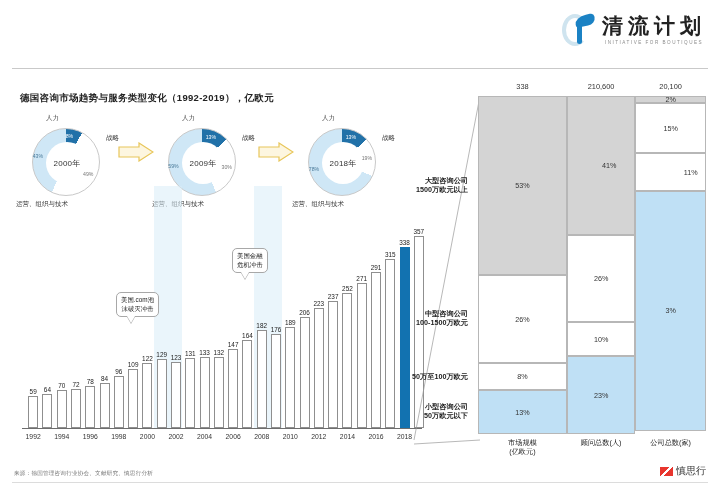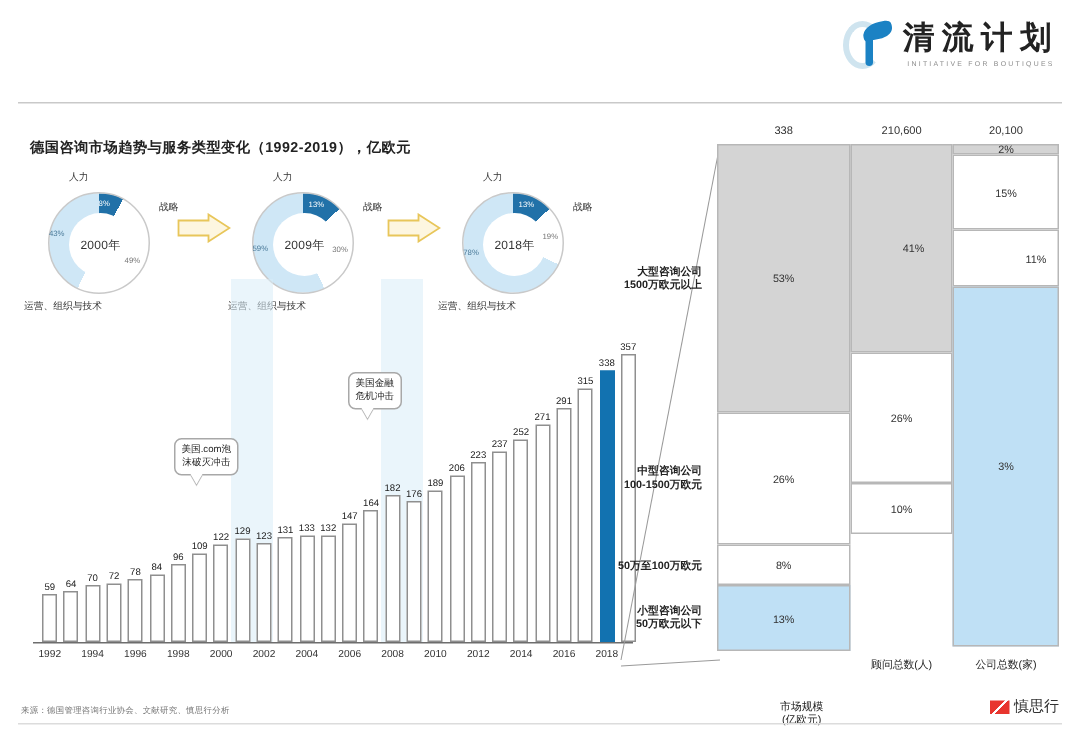--- a/index.html
+++ b/index.html
@@ -282,30 +282,31 @@
         <div>50万欧元以下</div>
       </div>
     </div>
   <div class="mek" id="mek">
       <div class="mek-col" style="left: 0px; width: 88.92px;">
         <div class="mek-head">338</div>
         <div class="mek-seg" style="top: 0px; height: 179.14px; background: rgb(212, 212, 212);">53%</div>
         <div class="mek-seg" style="top: 179.14px; height: 87.88px; background: rgb(255, 255, 255);">26%</div>
         <div class="mek-seg" style="top: 267.02px; height: 27.04px; background: rgb(255, 255, 255);">8%</div>
         <div class="mek-seg" style="top: 294.06px; height: 43.94px; background: rgb(191, 224, 245);">13%</div>
-        <div class="mek-foot" style="left: 12px; width: 88.92px; margin-top: 28px;">
+        <div class="mek-foot" style="left: 0px; width: 88.92px;">
           <div>市场规模</div>
           <div>(亿欧元)</div>
         </div>
       </div>
       <div class="mek-col" style="left: 88.92px; width: 68.4px;">
         <div class="mek-head">210,600</div>
         <div class="mek-seg" style="top: 0px; height: 138.58px; background: rgb(212, 212, 212); padding-left: 16px;">41%</div>
         <div class="mek-seg" style="top: 138.58px; height: 87.88px; background: rgb(255, 255, 255);">26%</div>
         <div class="mek-seg" style="top: 226.46px; height: 33.8px; background: rgb(255, 255, 255);">10%</div>
+        <div class="mek-seg" style="top: 260.26px; height: 77.74px; background: rgb(191, 224, 245);">23%</div>
         <div class="mek-foot" style="left: 0px; width: 68.4px;">
           <div>顾问总数(人)</div>
         </div>
       </div>
       <div class="mek-col" style="left: 157.32px; width: 70.68px;">
         <div class="mek-head">20,100</div>
         <div class="mek-seg" style="top: 0px; height: 6.76px; background: rgb(212, 212, 212);">2%</div>
         <div class="mek-seg" style="top: 6.76px; height: 50.7px; background: rgb(255, 255, 255);">15%</div>
         <div class="mek-seg" style="top: 57.46px; height: 37.18px; background: rgb(255, 255, 255); padding-left: 40px;">11%</div>
         <div class="mek-seg" style="top: 94.64px; height: 239.98px; background: rgb(191, 224, 245);">3%</div>

